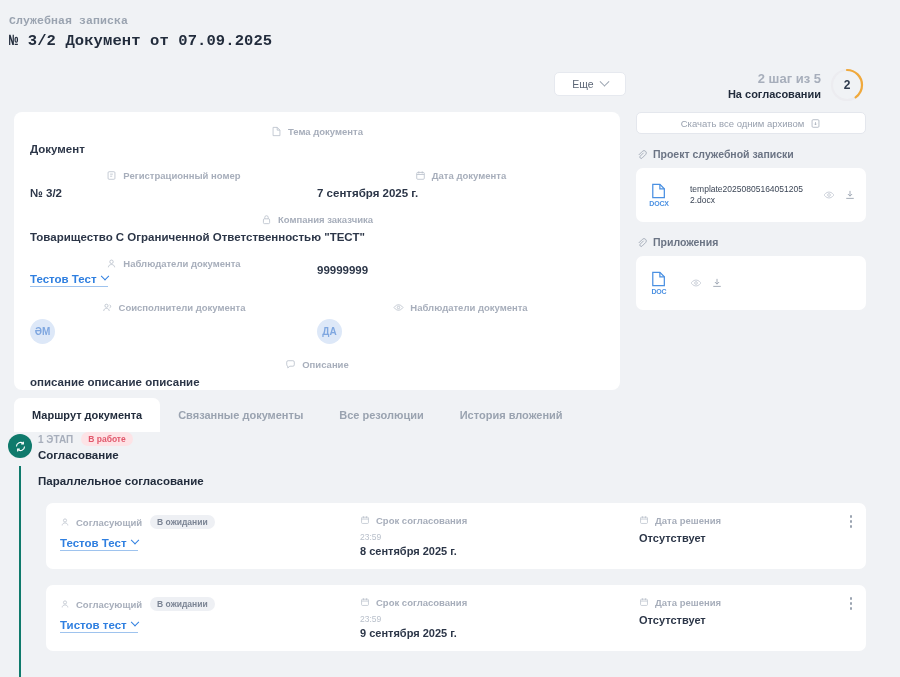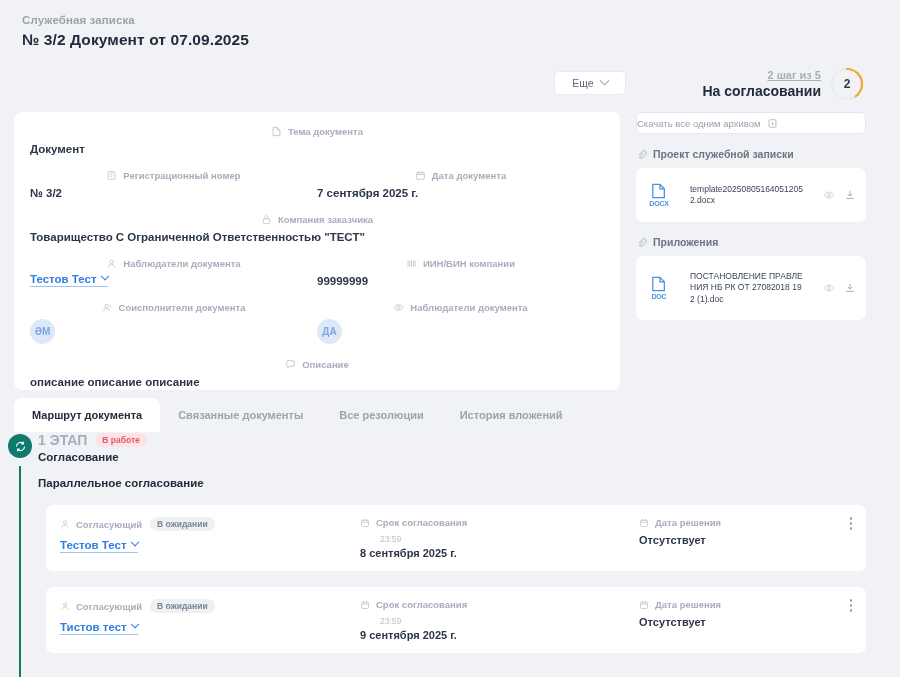--- a/index.html
+++ b/index.html
@@ -6,39 +6,39 @@
   html, body {
     width: 900px; height: 677px;
     background: #f0f2f5;
     font-family: "Liberation Sans", sans-serif;
     color: #2e3a4d;
     overflow: hidden;
   }
   .page { position: relative; width: 900px; height: 677px; padding: 14px 0 0 0; }
 
   
-  .hdr { padding: 0 22px; }
+  .hdr { padding: 0 9px; font-family: Liberation Mono, monospace; }
   .hdr-kicker { font-size: 11.5px; color: #9aa3b0; font-weight: 700; letter-spacing: .1px; }
   .hdr-title { font-size: 15.5px; font-weight: 700; color: #222c3c; margin-top: 5px; letter-spacing: .1px; }
 
   
   .toolbar { position: relative; height: 52px; margin-top: 12px; padding: 0 14px; }
   .more-btn {
     position: absolute; left: 554px; top: 10px;
     width: 72px; height: 24px; background: #fff;
     border: 1px solid #e6e9ef; border-radius: 5px;
     display: flex; align-items: center; justify-content: center; gap: 7px;
     font-size: 10.5px; color: #5c6676; cursor: pointer;
   }
   .chev { width: 7px; height: 7px; border-right: 1.4px solid #9aa3b0; border-bottom: 1.4px solid #9aa3b0;
           transform: rotate(45deg) translate(-2px,-2px); }
   .status-wrap { position: absolute; right: 36px; top: 6px; display: flex; align-items: center; gap: 9px; }
   .status-txt { text-align: right; }
-  .status-step { font-size: 11px; color: #a7aebb; font-weight: 600; text-decoration: underline; }
-  .status-name { font-size: 14px; font-weight: 700; color: #222c3c; margin-top: 2px; }
+  .status-step { font-size: 13px; color: #a7aebb; font-weight: 600; }
+  .status-name { font-size: 11px; font-weight: 700; color: #222c3c; margin-top: 2px; }
   .ring { position: relative; width: 34px; height: 34px; }
   .ring svg { display: block; }
   .ring-num { position: absolute; inset: 0; display: flex; align-items: center; justify-content: center;
               font-size: 12px; font-weight: 700; color: #2e3a4d; }
 
   
   .main-card {
     position: absolute; left: 14px; top: 112px; width: 606px; height: 278px;
     background: #fff; border-radius: 8px; padding: 14px 16px;
   }
@@ -51,56 +51,56 @@
   .fval { font-size: 11.5px; color: #2c3648; margin-top: 6px; font-weight: 600; }
   .flink { font-size: 11.5px; color: #2f7fe0; font-weight: 600; border-bottom: 1px solid #9ec3ee;
            display: inline-flex; align-items: center; gap: 5px; cursor: pointer; padding-bottom: 1px; }
   .flink .chev { border-color: #2f7fe0; width: 6px; height: 6px; }
   .avatar { width: 25px; height: 25px; border-radius: 50%; background: #dde8f8; color: #7fa7e0;
             display: flex; align-items: center; justify-content: center; font-size: 10px; font-weight: 700; margin-top: 6px; }
 
   
   .side { position: absolute; left: 636px; top: 112px; width: 230px; }
   .dl-all { height: 22px; border: 1px solid #e4e7ed; border-radius: 5px; background: #fff;
-            display: flex; align-items: center; gap: 6px;
+            display: flex; align-items: center; justify-content: center; gap: 6px;
             font-size: 9.5px; color: #98a0ae; cursor: pointer; }
   .sec-head { display: flex; align-items: center; gap: 6px; margin: 14px 0 8px; font-size: 10.5px;
               font-weight: 700; color: #6b7484; }
   .file-card { background: #fff; border-radius: 7px; padding: 15px 10px; display: flex; align-items: center; gap: 18px; }
   .ficon { flex: none; width: 26px; text-align: center; }
   .ficon .ftype { font-size: 7px; font-weight: 700; color: #4a90e2; letter-spacing: -.2px; margin-top: -3px; }
   .fname { flex: 1; font-size: 8.5px; color: #3c4656; line-height: 1.35; word-break: break-all; }
   .facts { display: flex; gap: 9px; align-items: center; flex: none; }
 
   
   .tabs { position: absolute; left: 14px; top: 398px; width: 852px; display: flex; align-items: flex-end; }
   .tab { padding: 11px 18px; font-size: 11px; color: #9aa3b0; font-weight: 600; cursor: pointer; }
   .tab.active { background: #fff; color: #222c3c; font-weight: 700; border-radius: 7px 7px 0 0; }
 
   
   .route { position: absolute; left: 0; top: 432px; width: 900px; }
   .stage { position: relative; padding-left: 38px; }
   .stage-icon { position: absolute; left: 8px; top: 2px; width: 24px; height: 24px; border-radius: 50%;
                 background: #0f7a6c; display: flex; align-items: center; justify-content: center; }
   .stage-meta { display: flex; align-items: center; gap: 8px; }
-  .stage-num { font-size: 14px; color: #a7aebb; font-weight: 700; }
+  .stage-num { font-size: 10px; color: #a7aebb; font-weight: 700; }
   .badge { font-size: 8.5px; font-weight: 700; padding: 2px 7px; border-radius: 9px; }
   .badge.work { background: #fde3e6; color: #e2586c; }
   .badge.wait { background: #eef0f4; color: #7b8494; }
   .stage-name { font-size: 11.5px; font-weight: 700; color: #222c3c; margin-top: 3px; }
   .timeline { position: absolute; left: 19px; top: 34px; width: 2px; height: 643px; background: #0f7a6c; }
   .sub-title { font-size: 11.5px; font-weight: 700; color: #222c3c; margin: 14px 0 0 38px; }
   .appr-card { margin: 16px 0 0 46px; width: 820px; background: #fff; border-radius: 7px;
                padding: 12px 14px; position: relative; display: flex; }
   .ac-col1 { width: 300px; }
   .ac-col2 { width: 260px; }
   .ac-col3 { width: 200px; margin-left: 19px; }
   .ac-head { display: flex; align-items: center; gap: 8px; }
-  .ac-lab { display: flex; align-items: center; gap: 6px; font-size: 9.5px; color: #a7aebb; font-weight: 600; }
-  .ac-time { font-size: 8.5px; color: #b9c0cb; margin-top: 6px; margin-left: 20px; }
+  .ac-lab { display: flex; align-items: flex-start; gap: 6px; font-size: 9.5px; color: #a7aebb; font-weight: 600; }
+  .ac-time { font-size: 8.5px; color: #b9c0cb; margin-top: 6px; }
   .ac-val { font-size: 11px; color: #2c3648; margin-top: 3px; font-weight: 600; }
   .ac-val.plain { margin-top: 6px; }
   .kebab { position: absolute; right: 14px; top: 12px; cursor: pointer; display: flex; flex-direction: column; gap: 2.5px; }
   .kebab i { width: 2.5px; height: 2.5px; border-radius: 50%; background: #9aa3b0; display: block; }
 </style>
 </head>
 <body>
 
 <div class="page">
 
@@ -188,26 +188,20 @@
             <path d="M3.5 13.5c0-2.5 2-4 4.5-4s4.5 1.5 4.5 4" stroke="#b9c0cb" stroke-width="1.2"></path>
           </svg>
           <span>Наблюдатели документа</span>
         </div>
         <div class="flink">
           <span>Тестов Тест</span>
           <span class="chev"></span>
         </div>
       </div>
       <div class="fcol fld">
-        <div class="flabel">
-          <svg width="11" height="11" viewBox="0 0 16 16" fill="none">
-            <path d="M3 3.5v9M5.5 3.5v9M8 3.5v9M11 3.5v9M13 3.5v9" stroke="#b9c0cb" stroke-width="1.2"></path>
-          </svg>
-          <span>ИИН/БИН компании</span>
-        </div>
         <div class="fval">99999999</div>
       </div>
     </div>
 
     <div class="frow">
       <div class="fcol fld">
         <div class="flabel">
           <svg width="11" height="11" viewBox="0 0 16 16" fill="none">
             <circle cx="6.5" cy="5.5" r="2.3" stroke="#b9c0cb" stroke-width="1.2"></circle>
             <path d="M2.5 13c0-2.3 1.8-3.7 4-3.7s4 1.4 4 3.7" stroke="#b9c0cb" stroke-width="1.2"></path>
@@ -284,21 +278,20 @@
       <span>Приложения</span>
     </div>
     <div class="file-card">
       <div class="ficon">
         <svg width="18" height="16" viewBox="0 0 20 18" fill="none">
           <path d="M3 1.5h8l5 5v10H3z" stroke="#4a90e2" stroke-width="1.4" fill="#fff"></path>
           <path d="M11 1.5V6.5h5" stroke="#4a90e2" stroke-width="1.4"></path>
         </svg>
         <div class="ftype">DOC</div>
       </div>
-      <div class="fname">ПОСТАНОВЛЕНИЕ ПРАВЛЕНИЯ НБ РК ОТ 27082018 192 (1).doc</div>
       <div class="facts">
         <svg width="12" height="12" viewBox="0 0 16 16" fill="none">
           <path d="M1.5 8s2.6-4 6.5-4 6.5 4 6.5 4-2.6 4-6.5 4-6.5-4-6.5-4z" stroke="#c5cbd5" stroke-width="1.2"></path>
           <circle cx="8" cy="8" r="1.8" stroke="#c5cbd5" stroke-width="1.2"></circle>
         </svg>
         <svg width="12" height="12" viewBox="0 0 16 16" fill="none">
           <path d="M8 2.5v7m0 0L5.2 6.7M8 9.5l2.8-2.8M3 12.5h10" stroke="#9aa3b0" stroke-width="1.2"></path>
         </svg>
       </div>
     </div>

